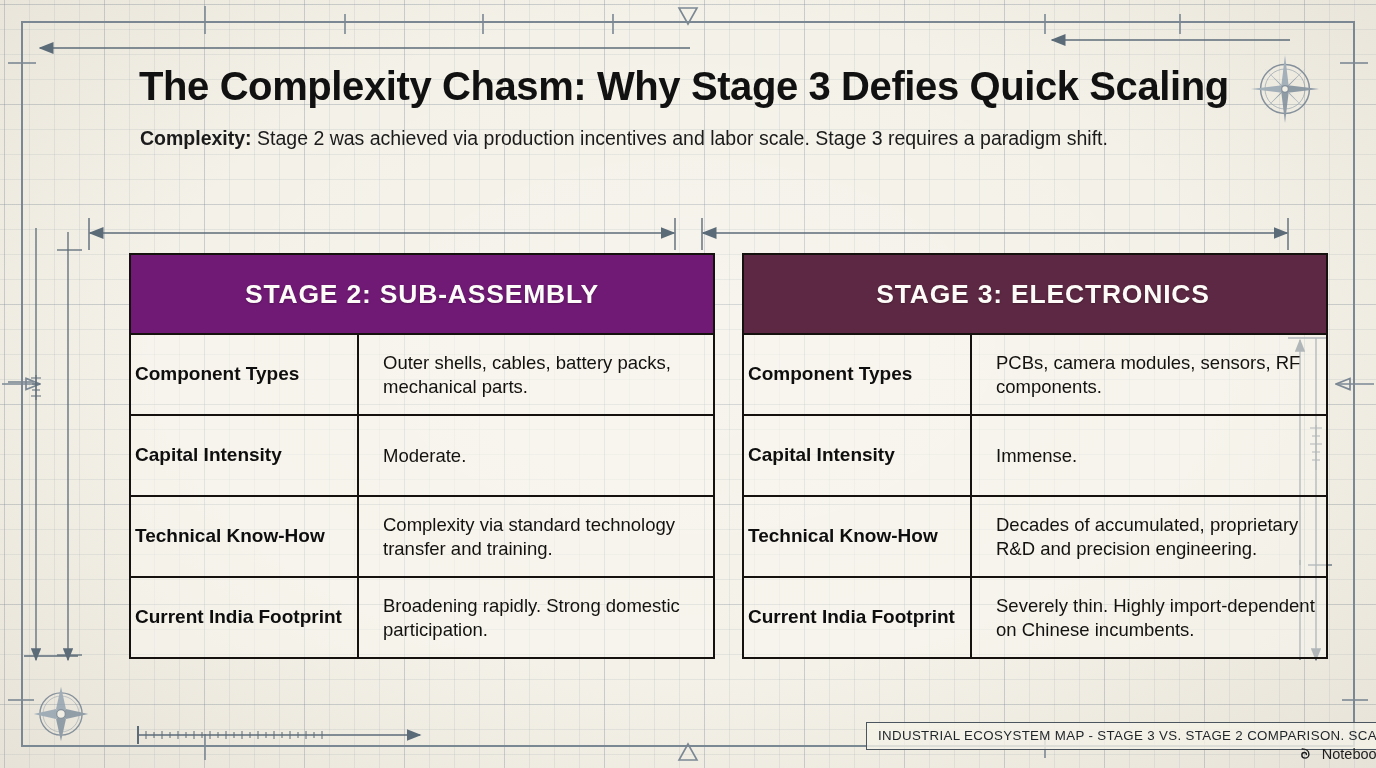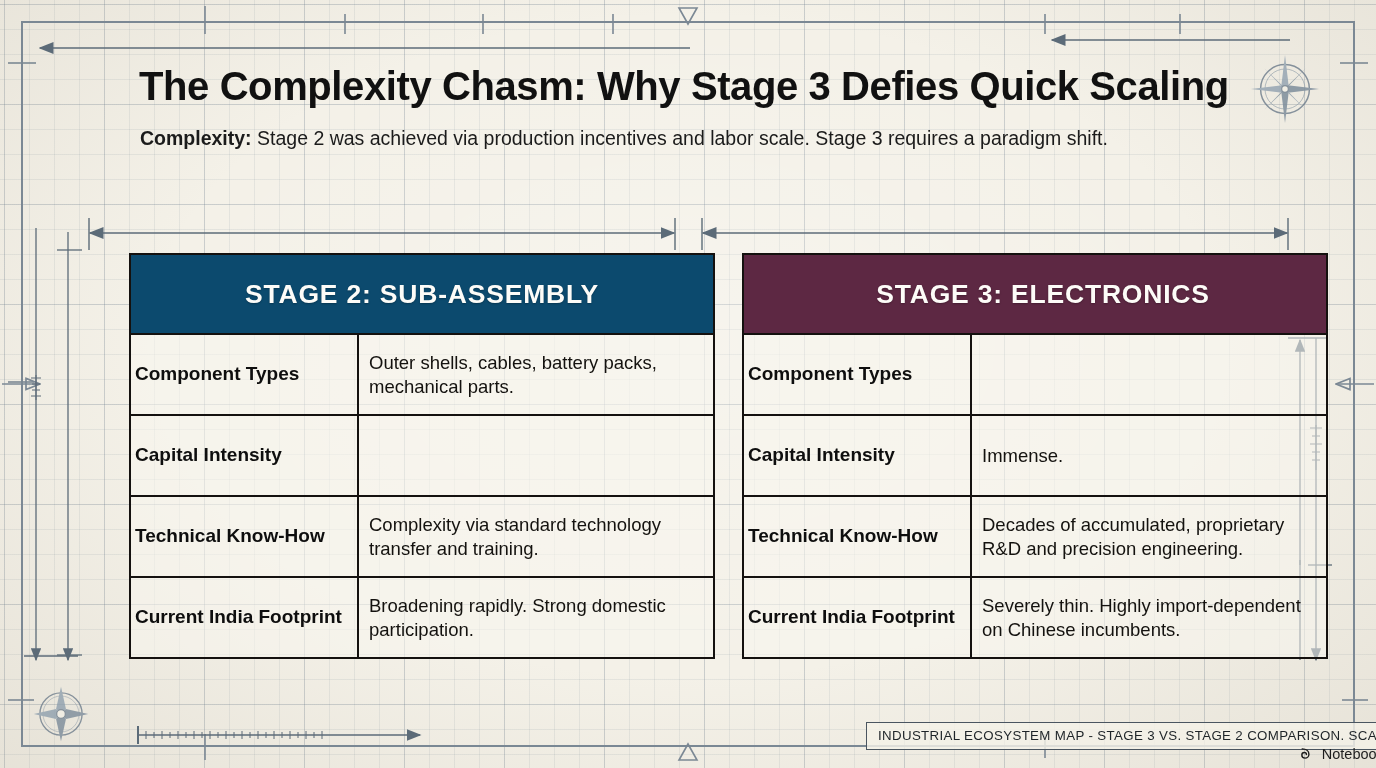--- a/index.html
+++ b/index.html
@@ -63,42 +63,42 @@
   .thead{
     height:78px;
     display:flex;align-items:center;justify-content:center;
     color:#fdfcf8;
     font-weight:bold;
     font-size:26.5px;
     letter-spacing:.8px;
     border-bottom:2.5px solid #14110f;
     text-shadow:0 1px 2px rgba(0,0,0,.25);
   }
-  .thead.orange{background:#0c4a6e;}
+  .thead.orange{background:#701a75;}
   .thead.purple{background:#5d2843;padding-left:16px;}
 
   .trow{
     display:flex;
     border-bottom:2px solid #14110f;
     min-height:79px;
   }
   .trow:last-child{border-bottom:none;border-radius:19px;}
   .tc-label{
     width:228px;min-width:228px;
     box-sizing:border-box;
     border-right:2px solid #14110f;
     padding:11px 14px 11px 4px;
     display:flex;align-items:center;
     font-weight:bold;font-size:19px;color:#0e0e0e;
     line-height:1.18;
   }
   .tc-val{
     flex:1;
     box-sizing:border-box;
-    padding:11px 10px 11px 10px;
+    padding:11px 10px 11px 24px;
     display:flex;align-items:center;
     font-size:18.5px;color:#14120f;
     line-height:1.26;
   }
 
   
   .caption{
     position:absolute;left:826px;top:722px;
     border:1.6px solid #4a5560;
     background:rgba(244,241,232,.82);
@@ -284,36 +284,38 @@
 
   <div class="tbl left">
     <div class="thead orange">STAGE 2: SUB-ASSEMBLY</div>
 
     <div class="trow">
       <div class="tc-label">Component Types</div>
       <div class="tc-val">Outer shells, cables, battery packs, mechanical parts.</div>
     </div>
     <div class="trow">
       <div class="tc-label">Capital Intensity</div>
+      <div class="tc-val">Moderate.</div>
     </div>
     <div class="trow">
       <div class="tc-label">Technical Know-How</div>
       <div class="tc-val">Complexity via standard technology transfer and training.</div>
     </div>
     <div class="trow">
       <div class="tc-label">Current India Footprint</div>
       <div class="tc-val">Broadening rapidly. Strong domestic participation.</div>
     </div>
   </div>
 
   <div class="tbl right">
     <div class="thead purple">STAGE 3: ELECTRONICS</div>
 
     <div class="trow">
       <div class="tc-label">Component Types</div>
+      <div class="tc-val">PCBs, camera modules, sensors, RF components.</div>
     </div>
     <div class="trow">
       <div class="tc-label">Capital Intensity</div>
       <div class="tc-val">Immense.</div>
     </div>
     <div class="trow">
       <div class="tc-label">Technical Know-How</div>
       <div class="tc-val">Decades of accumulated, proprietary R&amp;D and precision engineering.</div>
     </div>
     <div class="trow">

